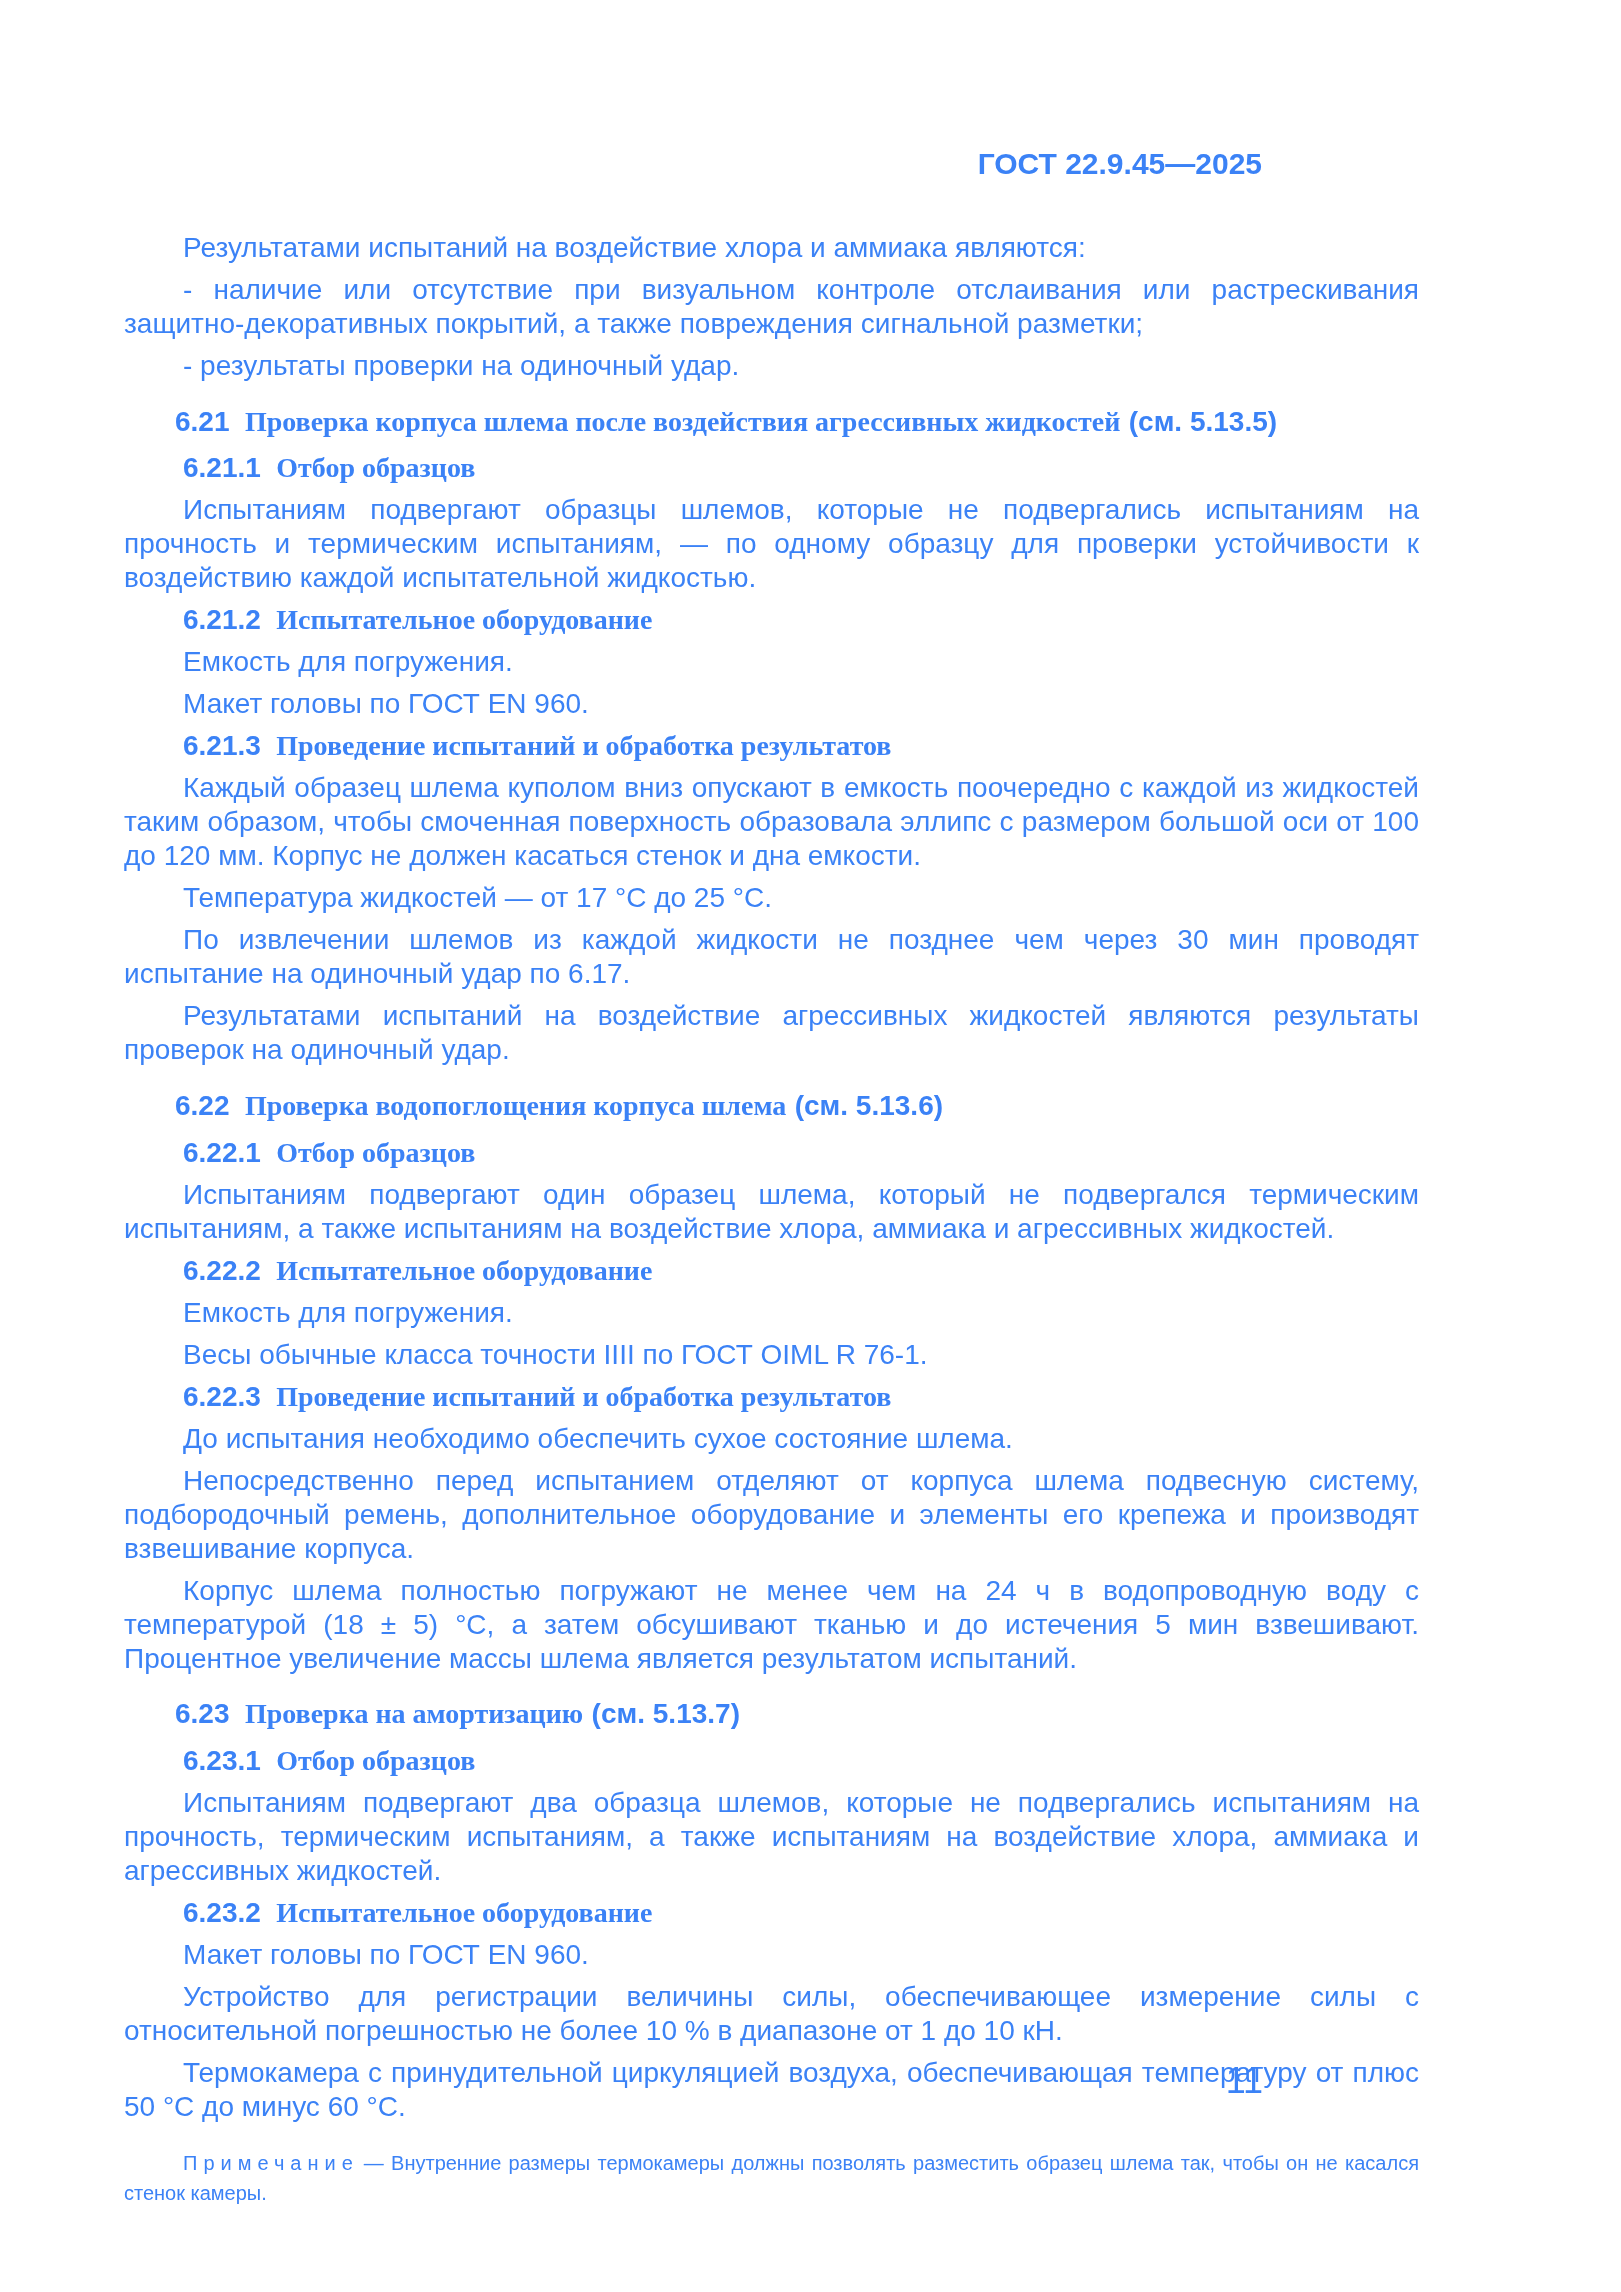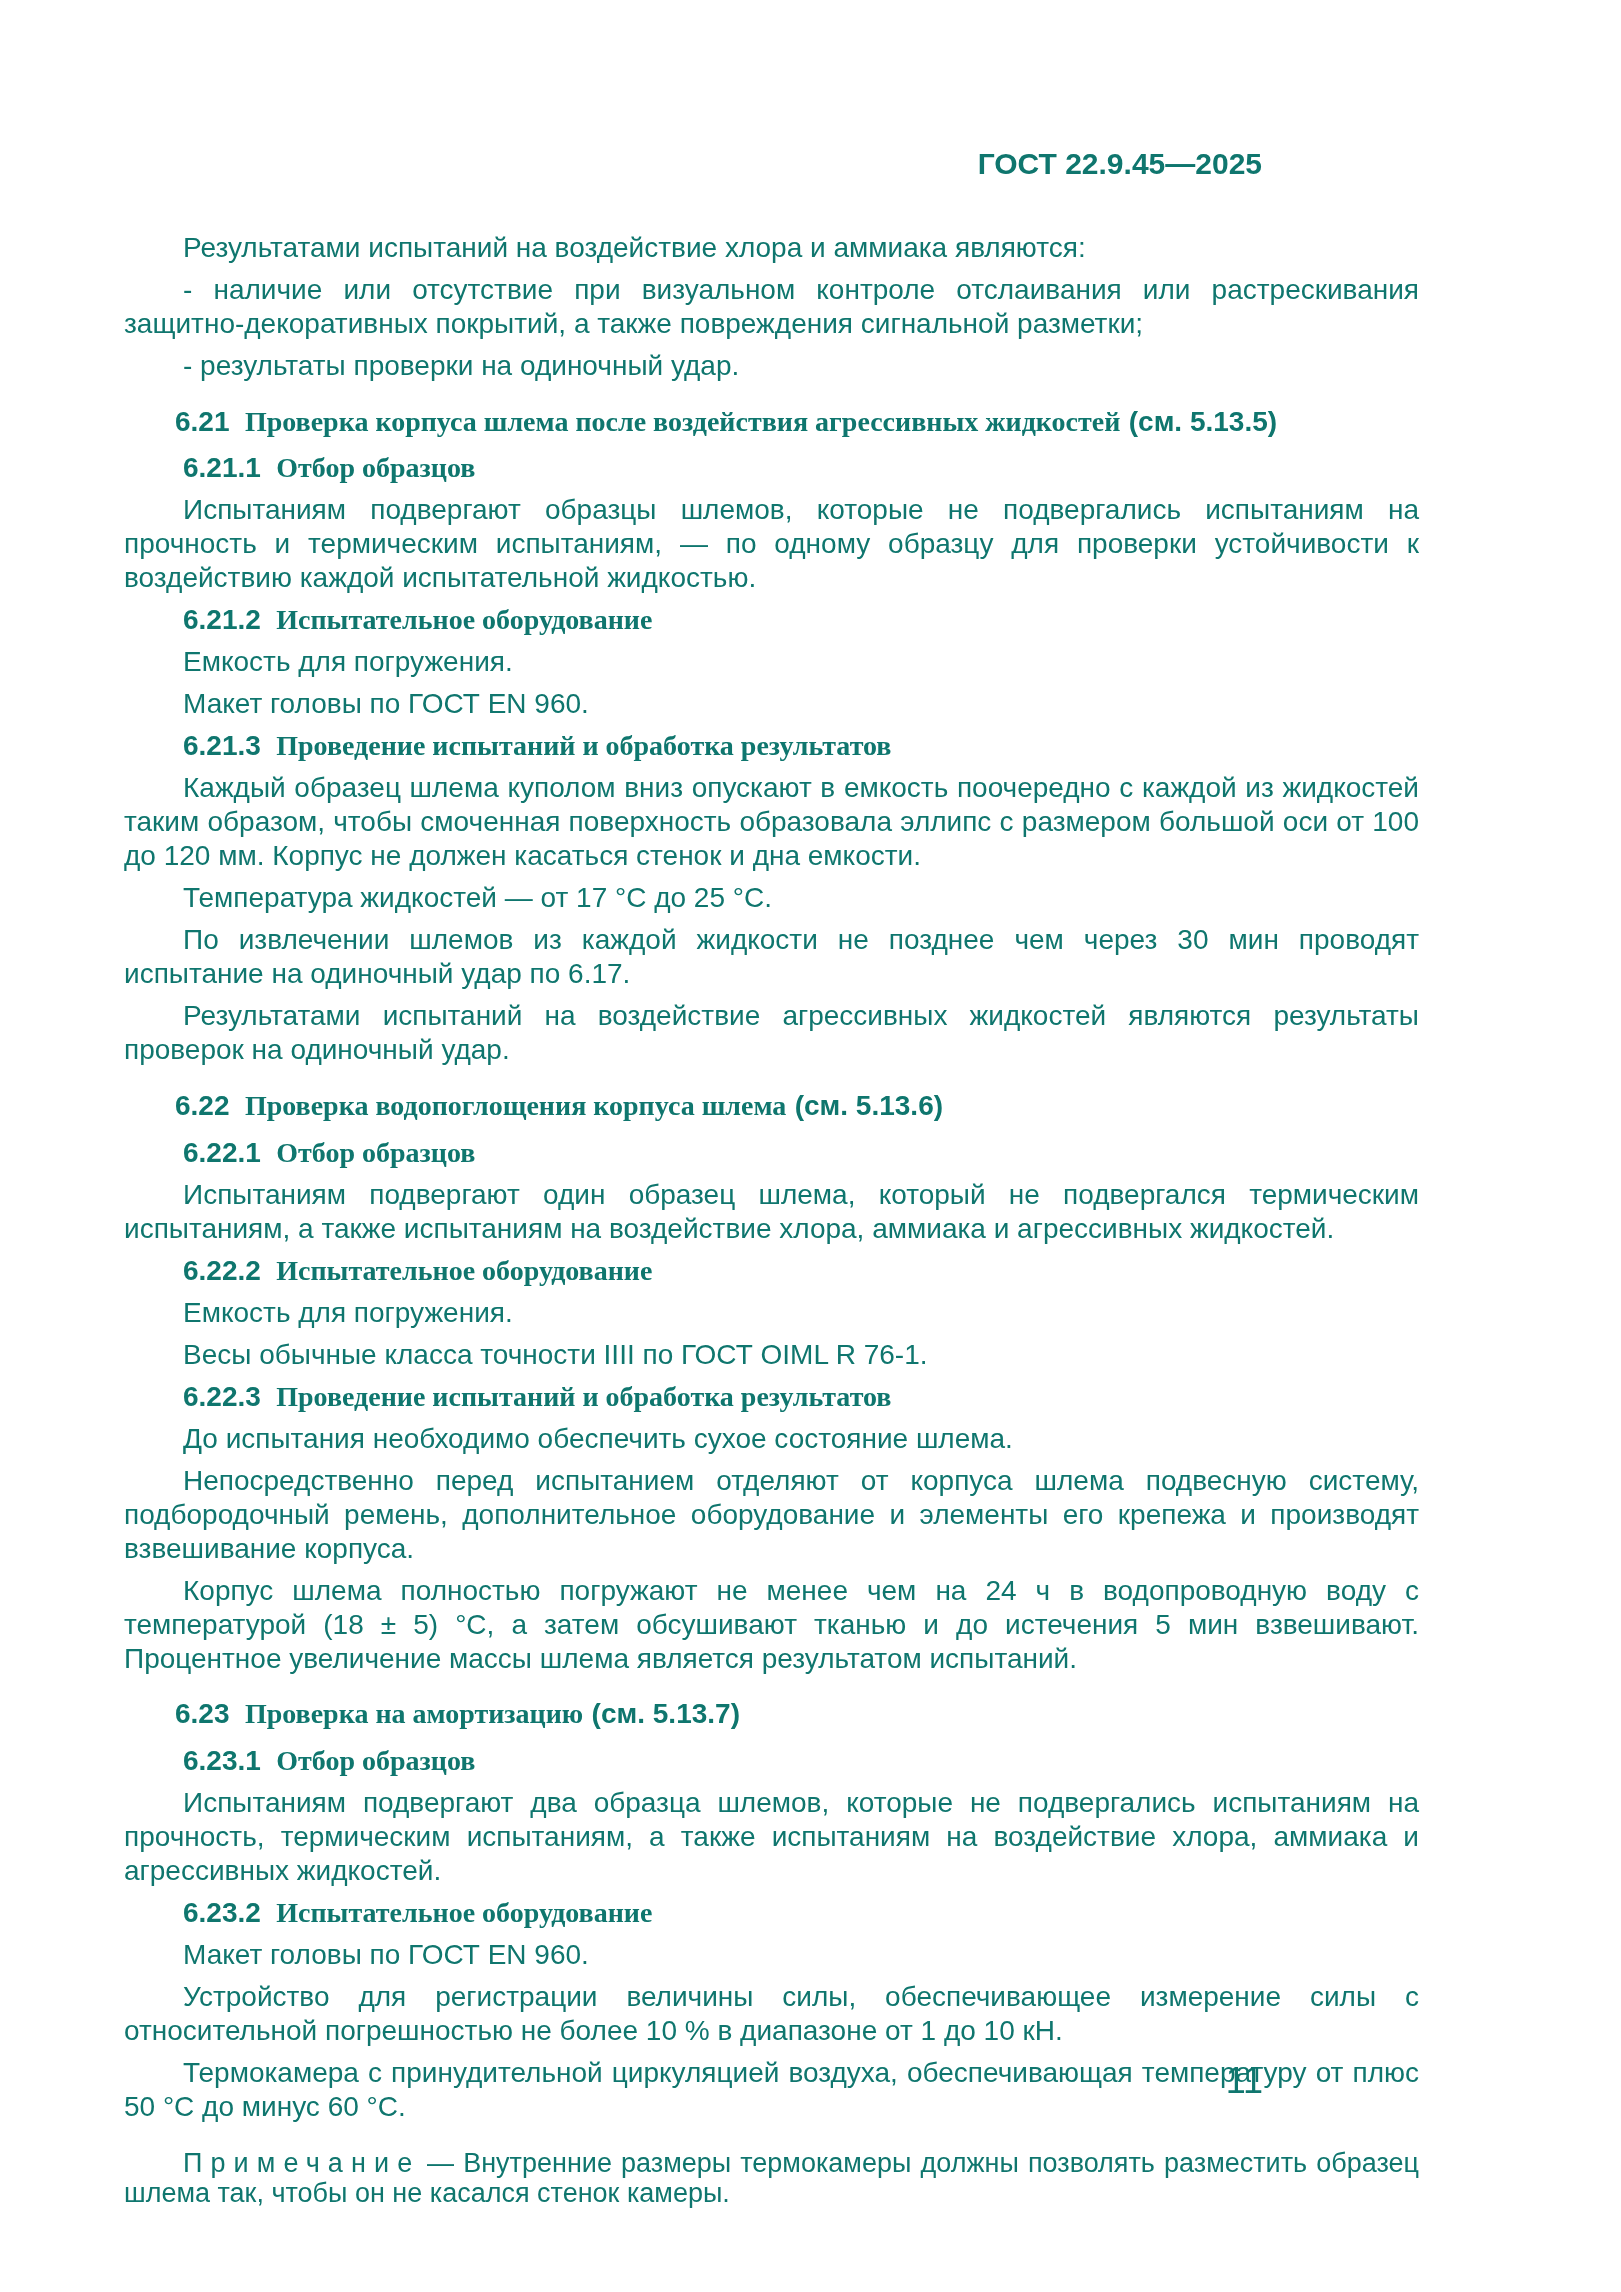--- a/index.html
+++ b/index.html
@@ -2,21 +2,21 @@
 <html lang="ru"><head>
 <meta charset="utf-8">
 <style>
   html, body { margin: 0; padding: 0; background: #ffffff; }
   .page {
     position: relative;
     width: 1456px;
     height: 2293px;
     background: #ffffff;
     font-family: "Liberation Sans", sans-serif;
-    color: #0f766e;
+    color: #3b82f6;
     overflow: hidden;
   }
   .doc-header {
     position: absolute;
     top: 147px;
     right: 194px;
     font-size: 30px;
     font-weight: bold;
     line-height: 34px;
   }
@@ -36,21 +36,21 @@
     margin: 21.6px 0 12.7px 0 !important;
   }
   .sub {
     font-weight: bold;
     text-align: left;
   }
   .ttl { margin-left: 0.55em; font-family: Liberation Serif, serif; }
   .ref { margin-left: 0.30em; font-weight: bold; }
   .note {
     margin-top: 24.5px !important;
-    font-size: 27px;
+    font-size: 20px;
     line-height: 30px;
   }
   .note-label { letter-spacing: 0.30em; }
   .note-text { margin-left: 0.25em; }
   .page-number {
     position: absolute;
     top: 2064px;
     right: 193px;
     font-size: 36px;
     line-height: 33px;

